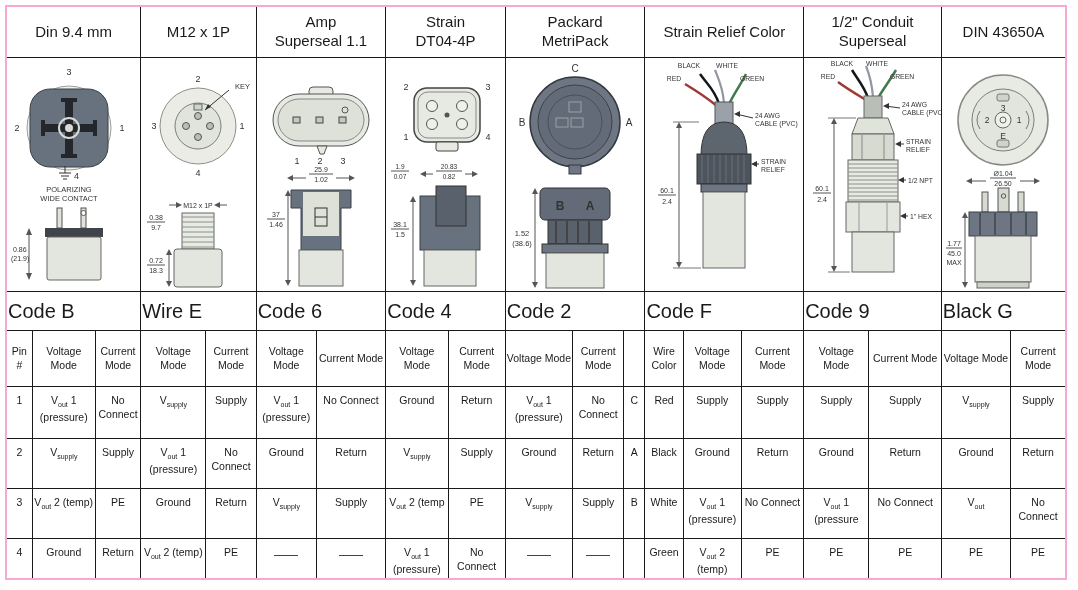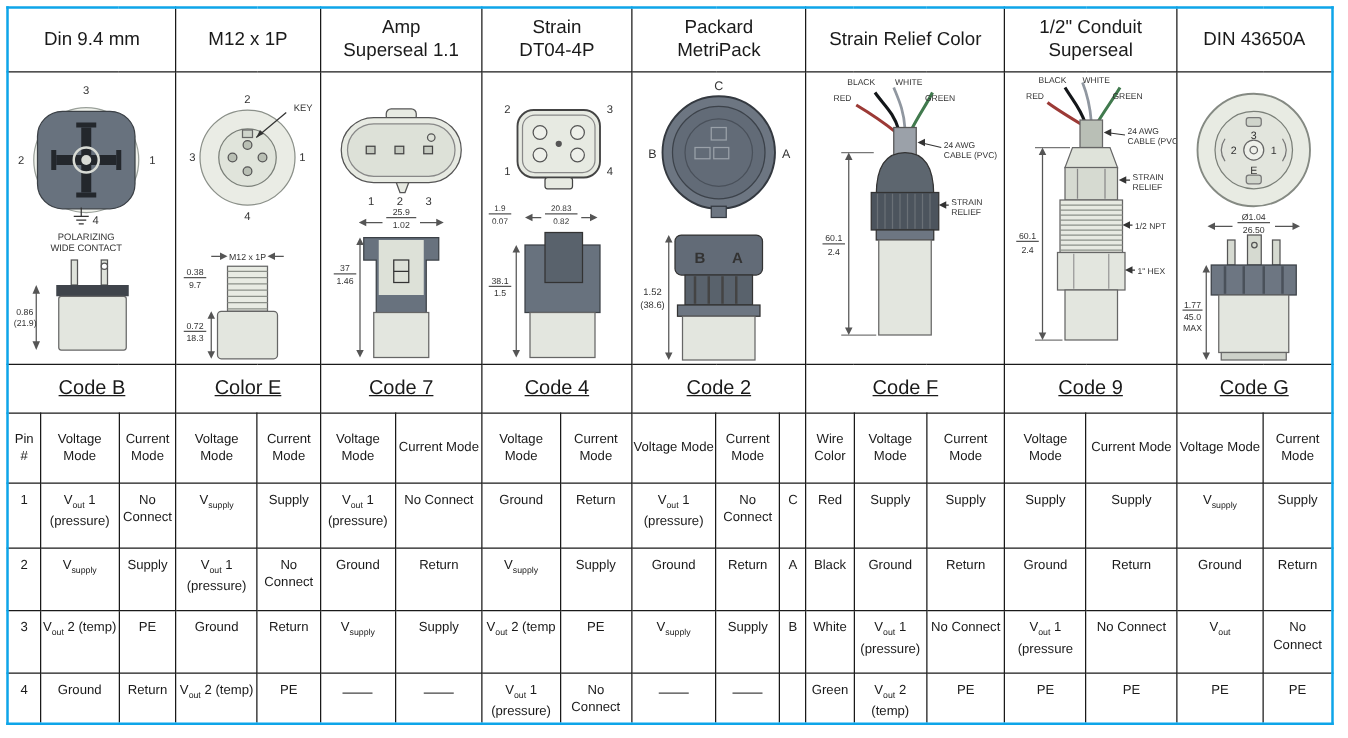--- a/index.html
+++ b/index.html
@@ -1,23 +1,23 @@
 <!DOCTYPE html>
 <html><head>
 <meta charset="utf-8">
 <style>
   html,body{margin:0;padding:0;background:#fff;}
   body{font-family:"Liberation Sans",sans-serif;color:#1a1a1a;}
   #sheet{padding:5px;}
   table{border-collapse:collapse;table-layout:fixed;width:1062px;background:#fff;}
   td{border:1px solid #1a1a1a;overflow:hidden;}
-  table{border:2px solid #0ea5e9;}
+  table{border:2px solid #f9a8d4;}
   tr.titles td{height:48px;text-align:center;vertical-align:middle;font-size:15px;line-height:1.25;}
   tr.diagrams td{height:233px;vertical-align:top;text-align:center;padding:0;}
-  tr.codes td{height:36px;text-align:center;vertical-align:middle;font-size:16px;text-decoration:underline;}
+  tr.codes td{height:36px;text-align:left;vertical-align:middle;font-size:20px;}
   tr.hdr td{height:53px;text-align:center;vertical-align:middle;font-size:10.5px;line-height:1.3;padding:1px;}
   tr.pinrow td{text-align:center;vertical-align:top;font-size:10.5px;line-height:1.35;padding:6px 1px 1px 1px;}
   sub{font-size:7px;}
   .dash{display:inline-block;width:24px;height:9px;border-bottom:1.4px solid #444;}
   svg.diag{display:block;margin:0 auto;}
   svg.diag text{font-family:"Liberation Sans",sans-serif;fill:#333;}
   .tl{display:flex;flex-direction:column;justify-content:center;}
 </style>
 </head>
 <body>
@@ -464,27 +464,27 @@
     <line x1="23" y1="156" x2="23" y2="228" stroke="#555"></line>
     <polygon points="23,154 20,160 26,160" fill="#555"></polygon>
                 <polygon points="23,230 20,224 26,224" fill="#555"></polygon>
   </g>
 </svg>
 </td>
 </tr>
 
 <tr class="codes">
   <td colspan="3">Code B</td>
-  <td colspan="2">Color E</td>
-  <td colspan="2">Code 7</td>
+  <td colspan="2">Wire E</td>
+  <td colspan="2">Code 6</td>
   <td colspan="2">Code 4</td>
   <td colspan="3">Code 2</td>
   <td colspan="3">Code F</td>
   <td colspan="2">Code 9</td>
-  <td colspan="2">Code G</td>
+  <td colspan="2">Black G</td>
 </tr>
 
 </tbody>
       <tbody id="pin-tbody">
         <tr class="hdr">
           <td>Pin #</td>
           <td>Voltage Mode</td>
           <td>Current Mode</td>
           <td>Voltage Mode</td>
           <td>Current Mode</td>

